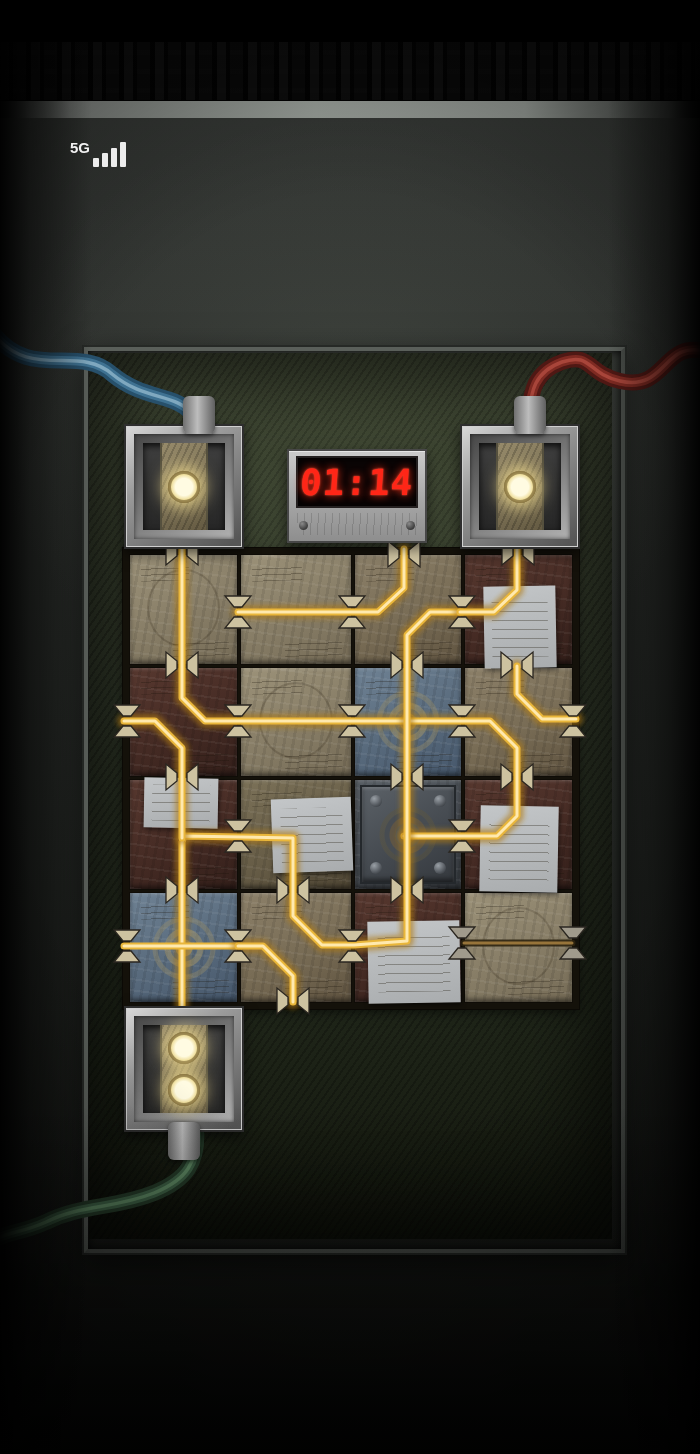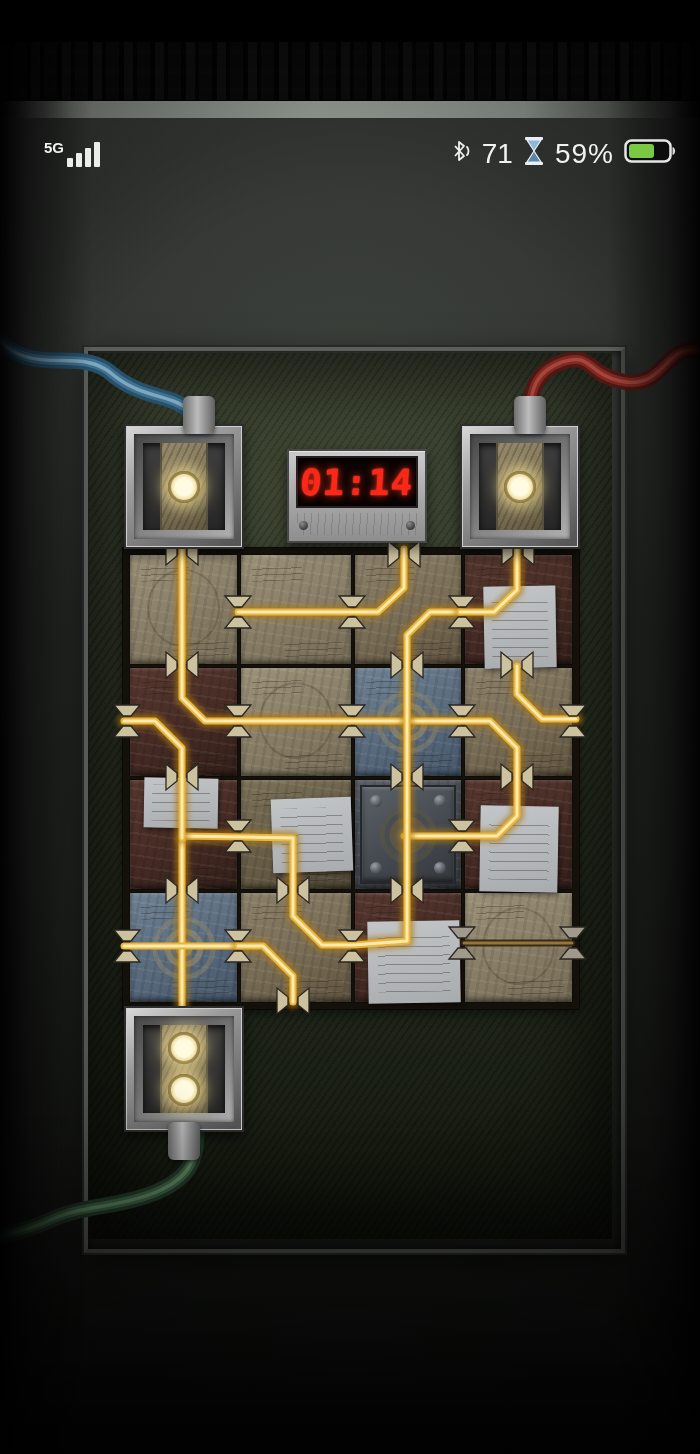--- a/index.html
+++ b/index.html
@@ -17,21 +17,21 @@
     border-bottom:2px solid #0b0d0b;}
   .wall{position:absolute;left:0;top:118px;width:700px;height:1336px;
     background:
       radial-gradient(ellipse 520px 420px at 50% 22%, rgba(95,102,92,.35), transparent 70%),
       linear-gradient(#343734 0%, #2a2d2a 30%, #222522 55%, #171916 85%, #0c0e0c 100%);}
   
   .status{position:absolute;left:0;top:126px;width:700px;height:56px;z-index:60;
     display:flex;align-items:center;justify-content:space-between;
     color:#f2f2f2;font-size:28px;}
   .status .left{display:flex;align-items:flex-start;margin-left:44px;}
-  .net-label{font-size:15px;font-weight:bold;margin-right:3px;position:relative;top:-2px;}
+  .net-label{font-size:15px;font-weight:bold;margin-right:3px;position:relative;top:-2px;margin-left:26px;}
   .bars{display:flex;align-items:flex-end;gap:3px;height:26px;}
   .bars i{display:block;width:6px;background:#ececec;border-radius:1px;}
   .status .right{display:flex;align-items:center;gap:10px;margin-right:22px;}
   .pct{letter-spacing:1px;}
   
   .board-frame{position:absolute;left:84px;top:347px;width:533px;height:898px;z-index:5;
     border:4px solid #5a5f5a;border-bottom-color:#4a4e4a;border-right-color:#484c48;
     box-shadow:0 0 0 2px #262926, 0 10px 30px rgba(0,0,0,.65), inset 0 0 10px rgba(0,0,0,.9);}
   .board-in{position:absolute;left:89px;top:353px;width:523px;height:886px;z-index:6;
     background:
@@ -139,45 +139,20 @@
   <div class="status">
     <div class="left">
       <span class="net-label">5G</span>
       <span class="bars">
         <i style="height:9px"></i>
           <i style="height:14px"></i>
           <i style="height:19px"></i>
           <i style="height:25px"></i>
       </span>
     </div>
-    <div class="right">
-      <span>
-        <svg width="22" height="28" viewBox="0 0 22 28">
-          <path d="M5 9 L14 19 L9 23 L9 5 L14 9 L5 19" fill="none" stroke="#f0f0f0" stroke-width="1.8" stroke-linejoin="round"></path>
-          <path d="M17 10 C19 12,19 16,17 18" fill="none" stroke="#f0f0f0" stroke-width="1.8" stroke-linecap="round"></path>
-        </svg>
-      </span>
-      <span>71</span>
-      <span>
-        <svg width="22" height="30" viewBox="0 0 22 30">
-          <rect x="2" y="1" width="18" height="3" rx="1" fill="#e8eef4"></rect>
-          <rect x="2" y="26" width="18" height="3" rx="1" fill="#e8eef4"></rect>
-          <path d="M4 4 L18 4 L11 15 Z" fill="#8db8d8" stroke="#e8eef4" stroke-width="1.2"></path>
-          <path d="M11 15 L4 26 L18 26 Z" fill="#5a87a8" stroke="#e8eef4" stroke-width="1.2"></path>
-        </svg>
-      </span>
-      <span class="pct">59%</span>
-      <span>
-        <svg width="54" height="28" viewBox="0 0 54 28">
-          <rect x="1.5" y="3.5" width="45" height="21" rx="6" fill="#0d0d0d" stroke="#e6e6e6" stroke-width="2.5"></rect>
-          <rect x="5" y="7" width="25" height="14" rx="3" fill="#7ac943"></rect>
-          <path d="M48.5 10 C52 11,52 17,48.5 18 Z" fill="#d8d8d8"></path>
-        </svg>
-      </span>
-    </div>
   </div>
 
   <div class="board-frame"></div>
   <div class="board-in"></div>
   <div class="grid-bg"></div>
   <div id="tiles">
       <div class="tile t-tanA d-circle" style="left: 129px; top: 554px; width: 107px; height: 109px;">
         <div class="scr" style="left: 10%; top: 8%; width: 45%; height: 16%;"></div>
         <div class="scr" style="inset: auto 8% 7% auto; width: 52%; height: 14%;"></div>
       </div>

